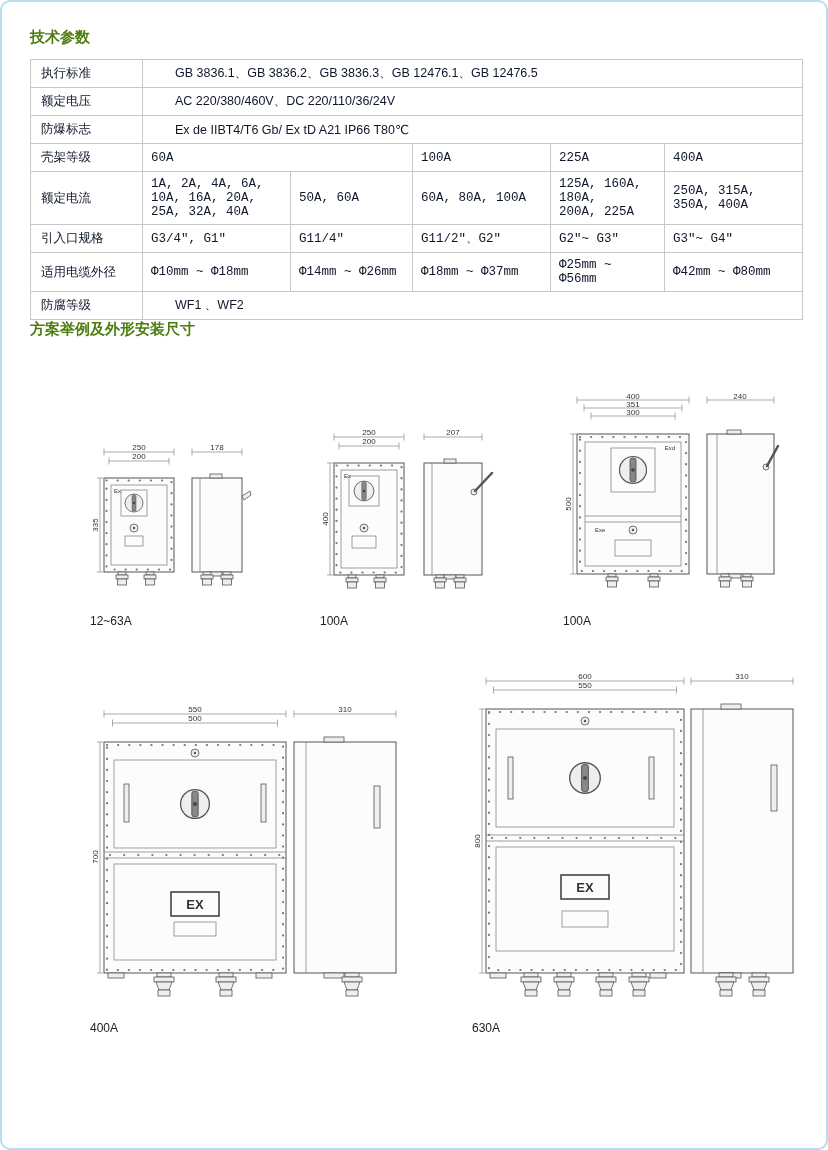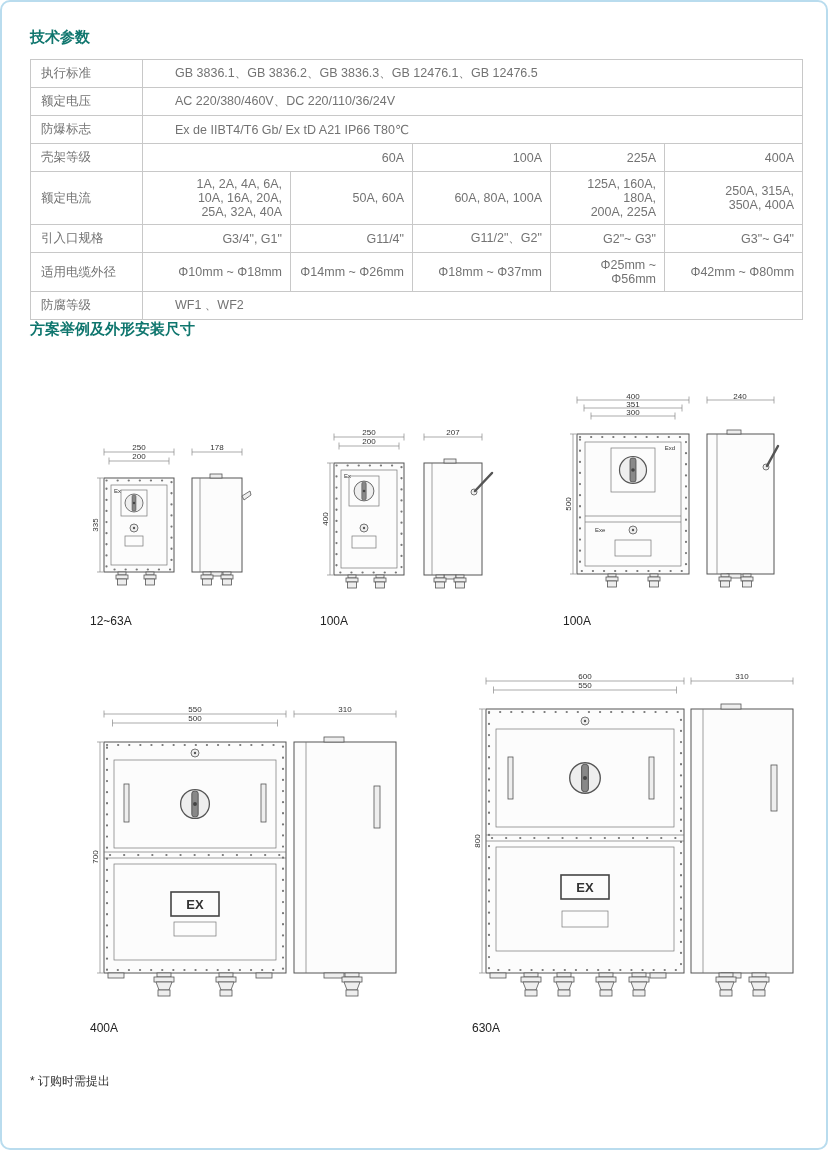--- a/index.html
+++ b/index.html
@@ -1,25 +1,25 @@
 <!DOCTYPE html>
 <html><head>
 <meta charset="utf-8">
 <style>
   * { margin:0; padding:0; box-sizing:border-box; }
   html,body { background:#fff; }
   body { font-family:"Liberation Sans","DejaVu Sans",sans-serif; }
   .page { width:828px; height:1150px; border:2px solid #b9dcee; border-radius:10px;
           padding:26px 28px; background:#fff; overflow:hidden; }
-  .sec-title { font-size:15px; font-weight:bold; color:#0f766e; margin-bottom:12px; }
-  .spec-table { border-collapse:collapse; table-layout:fixed; width:772px; font-size:12.5px; color:#737373;border-radius:32px; }
+  .sec-title { font-size:15px; font-weight:bold; color:#4d7c0f; margin-bottom:12px; }
+  .spec-table { border-collapse:collapse; table-layout:fixed; width:772px; font-size:12.5px; color:#0f172a;border-radius:32px; }
   .spec-table td { border:1px solid #c8c8c8; padding:5px 8px; vertical-align:middle; }
   td.lbl { padding-left:10px; }
   td.val { padding-left:32px; }
-  td.c { text-align:right; white-space:pre-line; }
+  td.c { text-align:left; white-space:pre-line;font-family:Liberation Mono, monospace; }
   .sec2 { }
   .draw-row1 { display:flex; align-items:flex-end; gap:65px; padding-left:60px; margin-top:55px; }
   .draw-row2 { display:flex; align-items:flex-end; gap:70px; padding-left:60px; margin-top:45px; }
   figure { text-align:left; }
   .cap { font-size:12px; color:#222; margin-top:20px; }
   .footnote { font-size:12px; color:#333; margin-top:38px; }
   svg.dwg { overflow:visible; display:block; }
   .outline { fill:#fcfcfc; stroke:#555; stroke-width:1; }
   .inner { fill:none; stroke:#777; stroke-width:0.7; }
   .part { fill:#eee; stroke:#555; stroke-width:0.8; }
@@ -401,15 +401,14 @@
           <rect x="249" y="31" width="20" height="5" class="part"></rect>
           <rect x="249" y="300" width="20" height="5" class="part"></rect>
           <use href="#gland-lg" transform="translate(254,300)"></use>
           <use href="#gland-lg" transform="translate(287,300)"></use>
         </g>
       </svg>
       <figcaption class="cap">630A</figcaption>
     </figure>
   </div>
 
-  <div class="footnote">* 订购时需提出</div>
 
 </div>
 
 </body></html>

